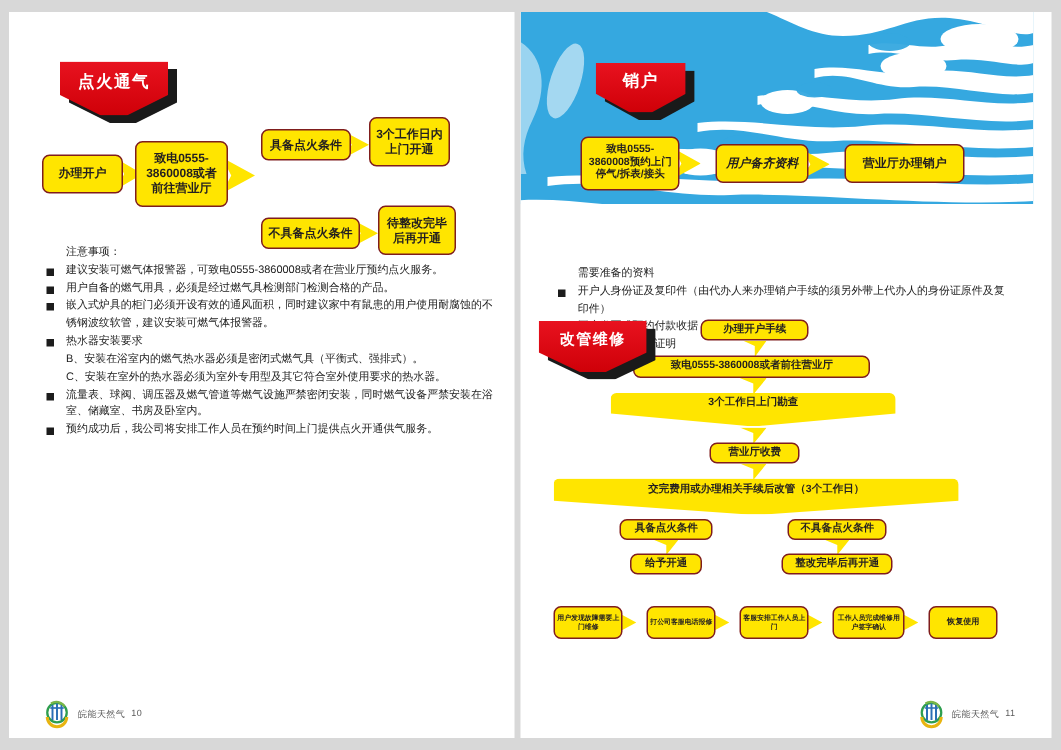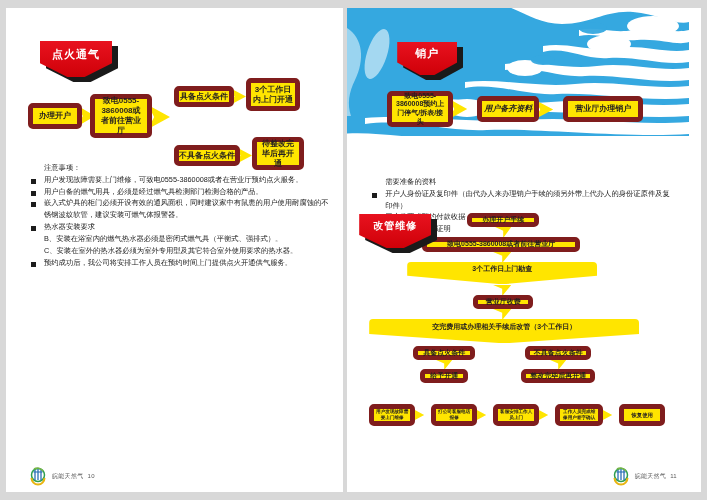--- a/index.html
+++ b/index.html
@@ -35,21 +35,21 @@
     background:#1a1a1a;
     -webkit-clip-path:polygon(0% 0%,100% 0%,100% 62%,62% 100%,38% 100%,0% 62%);
     clip-path:polygon(0% 0%,100% 0%,100% 62%,62% 100%,38% 100%,0% 62%);
     z-index:-1;
   }
 
   
   .ynode{
     position:absolute;
     background:#ffe500;
-    border:5px solid #7f1d1d;
+    border:1px solid #7f1d1d;
     border-radius:5px;
     color:#231f20;
     font-weight:bold;
     text-align:center;
     display:flex;align-items:center;justify-content:center;
     box-sizing:border-box;
     line-height:1.25;
     z-index:4;
   }
   .ynode span{display:block;}
@@ -122,26 +122,27 @@
     </div>
 
     <div class="ynode" style="left:168px;top:137px;width:66px;height:21px;font-size:8px;">不具备点火条件</div>
     <div class="arrow-r" style="left:230px;top:139px;width:16px;height:17px;"></div>
     <div class="ynode" style="left:246px;top:129px;width:52px;height:33px;font-size:8px;padding:2px;">
       <span>待整改完毕后再开通</span>
     </div>
 
     <div class="copy" style="left:24px;top:154px;width:300px;font-size:7.3px;">
       <p class="hd">注意事项：</p>
-      <p class="bul">用户发现故障需要上门维修，可致电0555-3860008或者在营业厅预约点火服务。</p>
+      <p class="bul">建议安装可燃气体报警器，可致电0555-3860008或者在营业厅预约点火服务。</p>
       <p class="bul">用户自备的燃气用具，必须是经过燃气具检测部门检测合格的产品。</p>
       <p class="bul">嵌入式炉具的柜门必须开设有效的通风面积，同时建议家中有鼠患的用户使用耐腐蚀的不锈钢波纹软管，建议安装可燃气体报警器。</p>
       <p class="bul">热水器安装要求</p>
       <p class="indent">B、安装在浴室内的燃气热水器必须是密闭式燃气具（平衡式、强排式）。</p>
       <p class="indent">C、安装在室外的热水器必须为室外专用型及其它符合室外使用要求的热水器。</p>
+      <p class="bul">流量表、球阀、调压器及燃气管道等燃气设施严禁密闭安装，同时燃气设备严禁安装在浴室、储藏室、书房及卧室内。</p>
       <p class="bul">预约成功后，我公司将安排工作人员在预约时间上门提供点火开通供气服务。</p>
     </div>
 
     <div class="footer" style="left:22px;">
       <svg class="logo" viewBox="0 0 40 40">
         <circle cx="20" cy="18" r="13" fill="none" stroke="#2e9e4f" stroke-width="3"></circle>
         <path d="M7 24 A13 13 0 0 0 33 24" fill="none" stroke="#e8b410" stroke-width="4"></path>
         <path d="M14 8 L14 28 M20 6 L20 28 M26 8 L26 28" stroke="#2b6fb5" stroke-width="2.6" fill="none"></path>
         <path d="M11 12 L29 12" stroke="#2b6fb5" stroke-width="2.2"></path>
         <path d="M30 10 A13 13 0 0 0 12 6" fill="none" stroke="#7ab648" stroke-width="3"></path>

